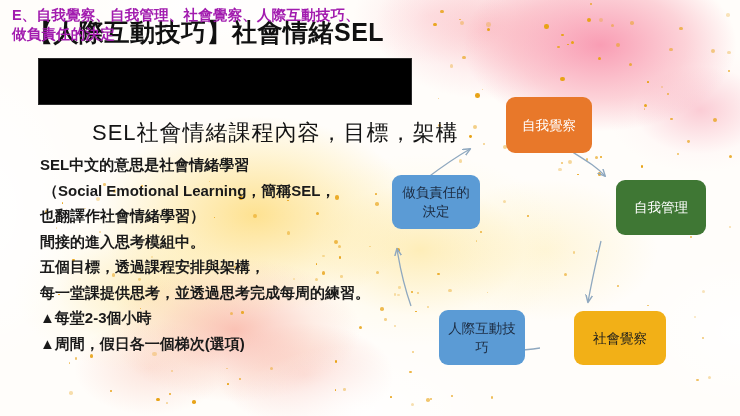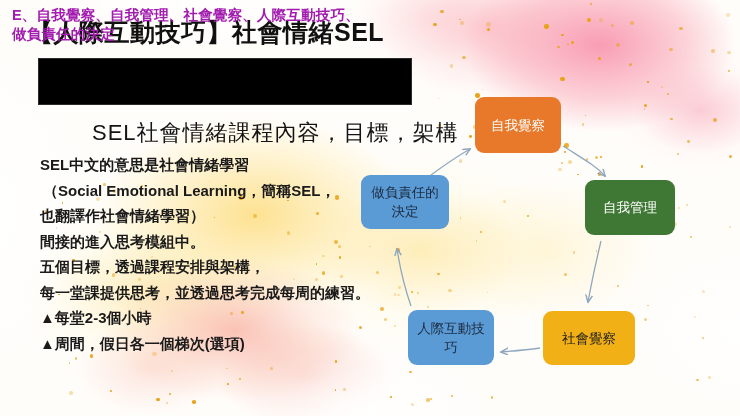--- a/index.html
+++ b/index.html
@@ -119,20 +119,21 @@
     border-radius: 9px;
     display: flex;
     align-items: center;
     justify-content: center;
     text-align: center;
     font-size: 13.5px;
     line-height: 19px;
     font-weight: 500;
     box-sizing: border-box;
     padding: 19px 6px;
+    margin-left: 31px;
   }
   .node-self-awareness {
     left: 475px; top: 97px; width: 86px; height: 56px;
     background: #e8782a; color: #ffffff;
   }
   .node-self-management {
     left: 585px; top: 180px; width: 90px; height: 55px;
     background: #3f7734; color: #ffffff;
   }
   .node-social-awareness {

